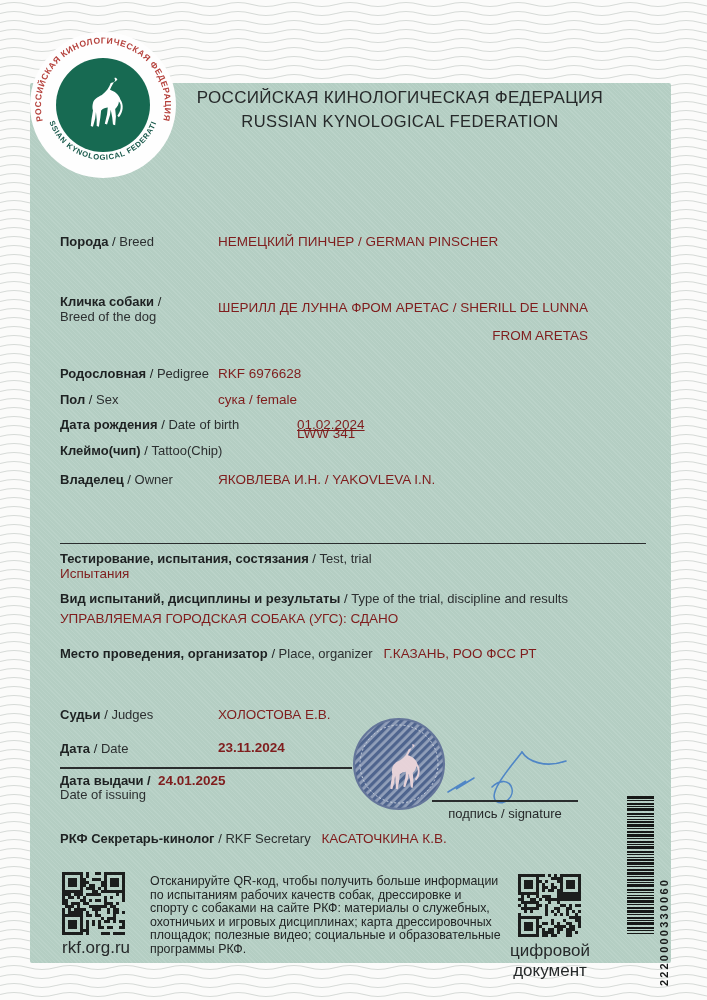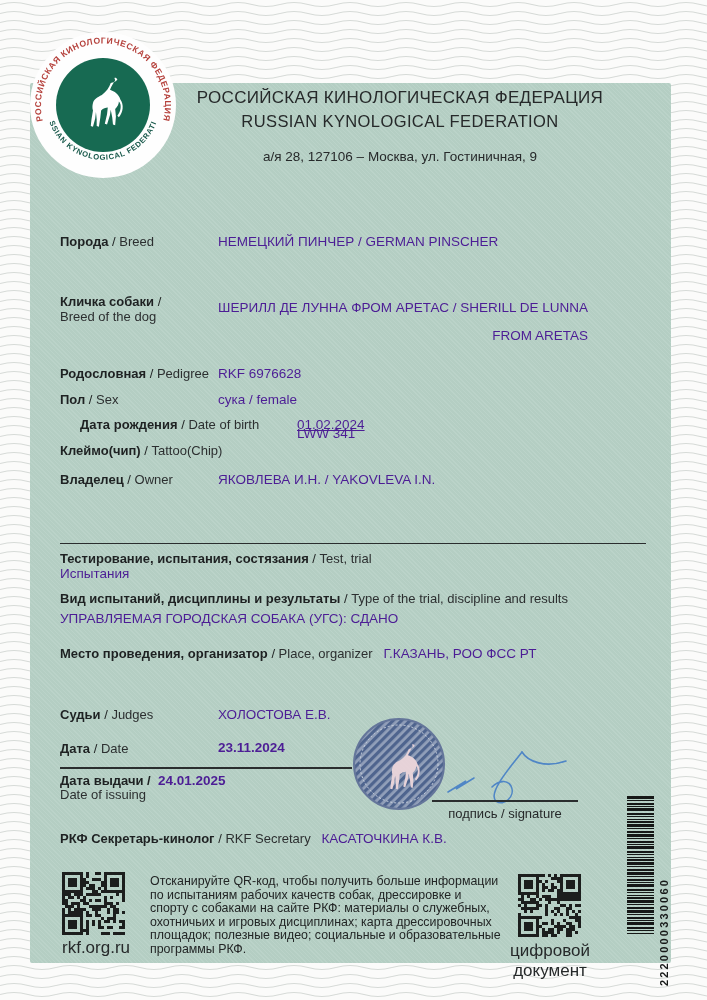--- a/index.html
+++ b/index.html
@@ -16,21 +16,21 @@
   #panel{
     left:30px;top:83px;width:641px;height:880px;
     background:#b7d1c6;
     background-image:repeating-linear-gradient(45deg, rgba(255,255,255,.05) 0 1px, rgba(0,0,0,0.015) 1px 3px);
     border-radius:2px;
   }
   .lbl{font-size:13px;color:#1e2122;}
   .lbl b{font-weight:bold;}
   .sep{white-space:pre;}
   .en{font-weight:normal;color:#2c2f30;}
-  .val{font-size:13.5px;color:#4c1d95;}
+  .val{font-size:13.5px;color:#7f1d1d;}
   .bold{font-weight:bold;}
   .hline{position:absolute;background:#2a2d2e;height:1px;}
   .caption{font-size:17px;color:#26292a;}
   .qr{font-size:0;line-height:0;}
   .qr i{display:inline-block;width:3px;height:3px;}
   .qr i.k{background:#1c1e1d;}
   #barcode div{background:#161817;width:27px;}
   #header-block{left:160px;top:88px;width:480px;text-align:center;}
   #org-ru{font-size:17px;letter-spacing:.3px;}
   #org-en{font-size:16.5px;letter-spacing:.4px;margin-top:4px;}
@@ -72,36 +72,35 @@
         C41,49 44,48 47,48 L46,57 43,70 L46,71 L50,58 51,51 L53,61 54,71 L57,72 L58,60 57,50
         C60,47 62,44 62,40 C66,44 65,53 60,59 L62,61 C68,54 69,44 64,37 C62,30 56,26 50,24
         C52,19 55,14 57,11 L56,8 C57,7 59,8 60,10 Z"></path>
     </g>
   </svg>
 </div>
 
 <div id="header-block" class="abs">
   <div id="org-ru">РОССИЙСКАЯ КИНОЛОГИЧЕСКАЯ ФЕДЕРАЦИЯ</div>
   <div id="org-en">RUSSIAN KYNOLOGICAL FEDERATION</div>
-  <div id="org-addr">а/я 28, 127106 – Москва, ул. Гостиничная, 9</div>
 </div>
 
 <div class="abs lbl" style="left:60px;top:234px;"><b>Порода</b><span class="sep"> / </span><span class="en">Breed</span></div>
 <div class="abs val" style="left:218px;top:234px;">НЕМЕЦКИЙ ПИНЧЕР / GERMAN PINSCHER</div>
 
 <div class="abs lbl" style="left:60px;top:294px;width:150px;line-height:15px;"><b>Кличка собаки</b><span class="sep"> / </span><br><span class="en">Breed of the dog</span></div>
 <div class="abs val" style="left:218px;top:294px;width:370px;line-height:28px;text-align:right;">ШЕРИЛЛ ДЕ ЛУННА ФРОМ АРЕТАС / SHERILL DE LUNNA FROM ARETAS</div>
 
 <div class="abs lbl" style="left:60px;top:366px;"><b>Родословная</b><span class="sep"> / </span><span class="en">Pedigree</span></div>
 <div class="abs val" style="left:218px;top:366px;">RKF 6976628</div>
 
 <div class="abs lbl" style="left:60px;top:392px;"><b>Пол</b><span class="sep"> / </span><span class="en">Sex</span></div>
 <div class="abs val" style="left:218px;top:392px;">сука / female</div>
 
-<div class="abs lbl" style="left:60px;top:417px;margin-left:20px;"><b>Дата рождения</b><span class="sep"> / </span><span class="en">Date of birth</span></div>
+<div class="abs lbl" style="left:60px;top:417px;"><b>Дата рождения</b><span class="sep"> / </span><span class="en">Date of birth</span></div>
 <div class="abs val" style="left:297px;top:417px;text-decoration:underline;">01.02.2024</div>
 
 <div class="abs lbl" style="left:60px;top:443px;"><b>Клеймо(чип)</b><span class="sep"> / </span><span class="en">Tattoo(Chip)</span></div>
 <div class="abs val" style="left:297px;top:426px;">LWW 341</div>
 
 <div class="abs lbl" style="left:60px;top:472px;"><b>Владелец</b><span class="sep"> / </span><span class="en">Owner</span></div>
 <div class="abs val" style="left:218px;top:472px;">ЯКОВЛЕВА И.Н. / YAKOVLEVA I.N.</div>
 
 <div class="hline" style="left:60px;top:543px;width:586px;"></div>
 

